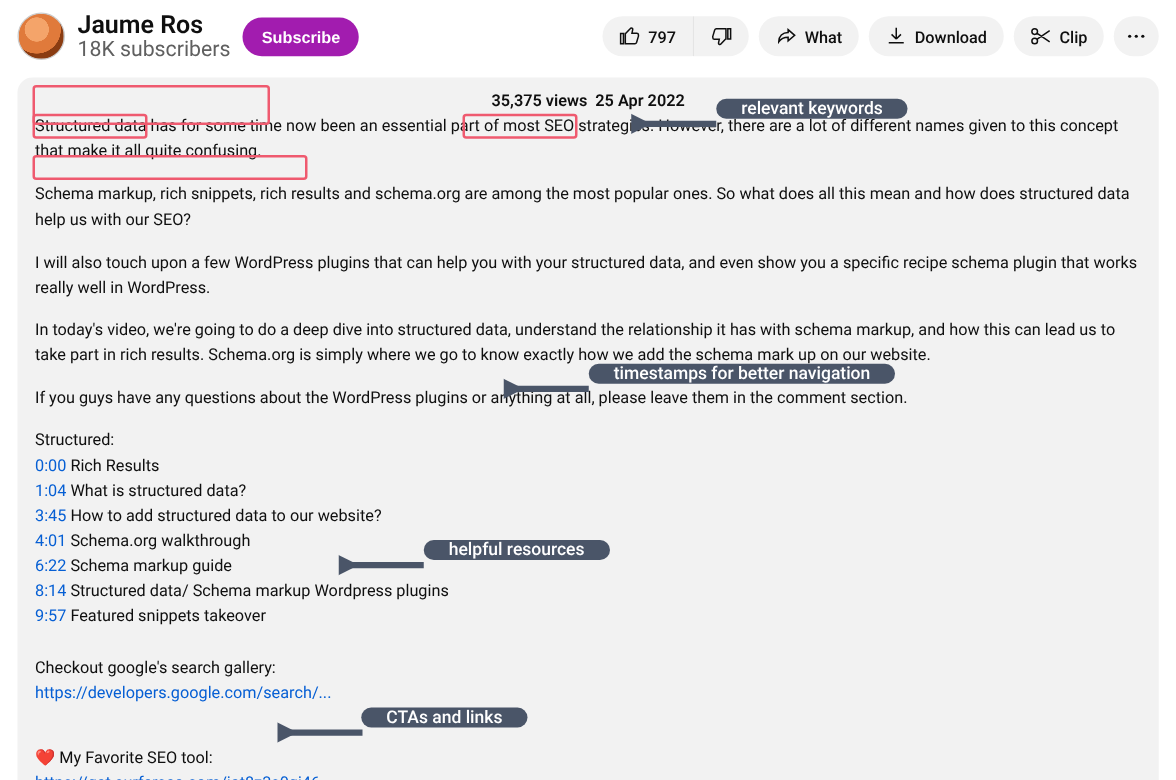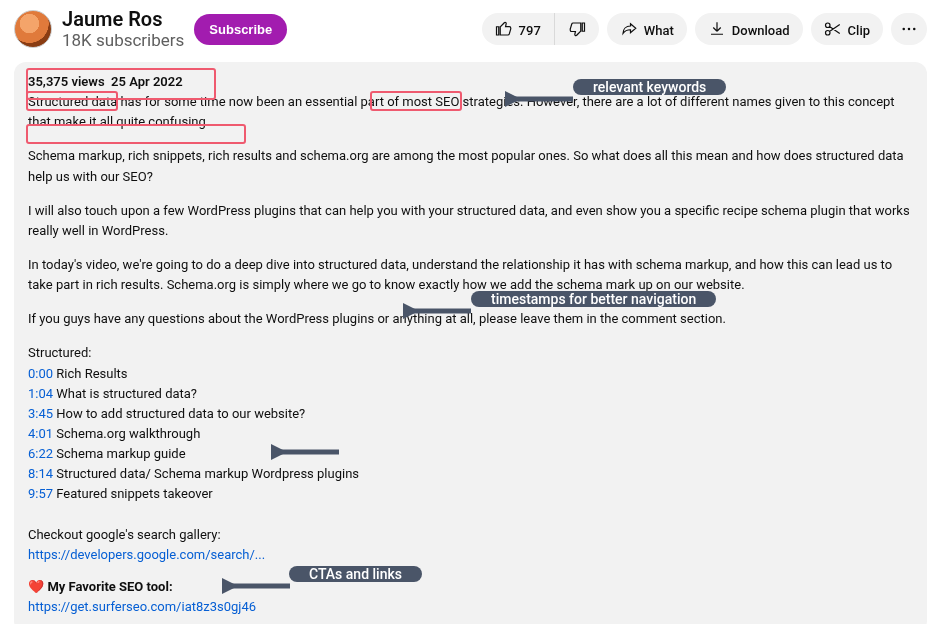--- a/index.html
+++ b/index.html
@@ -41,21 +41,21 @@
   
   .desc-box {
     margin-top: 12px;
     background: #f2f2f2;
     border-radius: 12px;
     padding: 10px 14px 16px 14px;
     font-size: 13px;
     line-height: 1.55;
     position: relative;
   }
-  .meta-line { font-weight: 600; }
+  .meta-line { font-weight: 600; text-align: center; }
   .desc-box p { margin: 0 0 14px 0; }
   .desc-box a, .ts-link { color: #065fd4; text-decoration: none; cursor: pointer; }
   .ts-row { line-height: 1.55; }
 
   
   .hl {
     position: absolute;
     border: 2px solid #ef5a6f;
     border-radius: 3px;
     pointer-events: none;
@@ -155,21 +155,21 @@
         <div class="ts-row"><a class="ts-link">4:01</a><span> Schema.org walkthrough</span></div>
         <div class="ts-row"><a class="ts-link">6:22</a><span> Schema markup guide</span></div>
         <div class="ts-row"><a class="ts-link">8:14</a><span> Structured data/ Schema markup Wordpress plugins</span></div>
         <div class="ts-row"><a class="ts-link">9:57</a><span> Featured snippets takeover</span></div>
       </div>
 
     <br>
     <div>Checkout google's search gallery:</div>
     <a>https://developers.google.com/search/...</a>
 
-    <p style="margin-top:12px; margin-bottom:0;font-weight:bold;">❤️ My Favorite SEO tool:</p>
+    <p style="margin-top:32px; margin-bottom:0;">❤️ My Favorite SEO tool:</p>
     <a>https://get.surferseo.com/iat8z3s0gj46</a>
 
     
     
 
     
     
 
     
     
@@ -189,20 +189,21 @@
         </marker>
       </defs>
     <line x1="68" y1="13" x2="6" y2="13" stroke="#4a5568" stroke-width="5" marker-end="url(#ah1)"></line>
   </svg>
 
   <div class="anno-label" style="left:471px; top:291px;">timestamps for better navigation</div>
   <svg class="anno-arrow" style="left:403px; top:298px;" width="70" height="26">
     <line x1="68" y1="13" x2="6" y2="13" stroke="#4a5568" stroke-width="5" marker-end="url(#ah1)"></line>
   </svg>
 
+  <div class="anno-label" style="left:339px; top:432px;">helpful resources</div>
   <svg class="anno-arrow" style="left:271px; top:439px;" width="70" height="26">
     <line x1="68" y1="13" x2="6" y2="13" stroke="#4a5568" stroke-width="5" marker-end="url(#ah1)"></line>
   </svg>
 
   <div class="anno-label" style="left:289px; top:566px;">CTAs and links</div>
   <svg class="anno-arrow" style="left:222px; top:573px;" width="70" height="26">
     <line x1="68" y1="13" x2="6" y2="13" stroke="#4a5568" stroke-width="5" marker-end="url(#ah1)"></line>
   </svg>
 
 </div>

